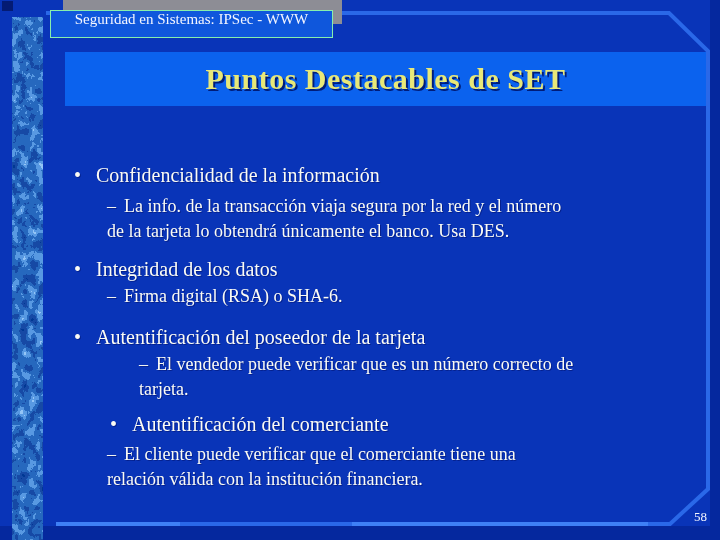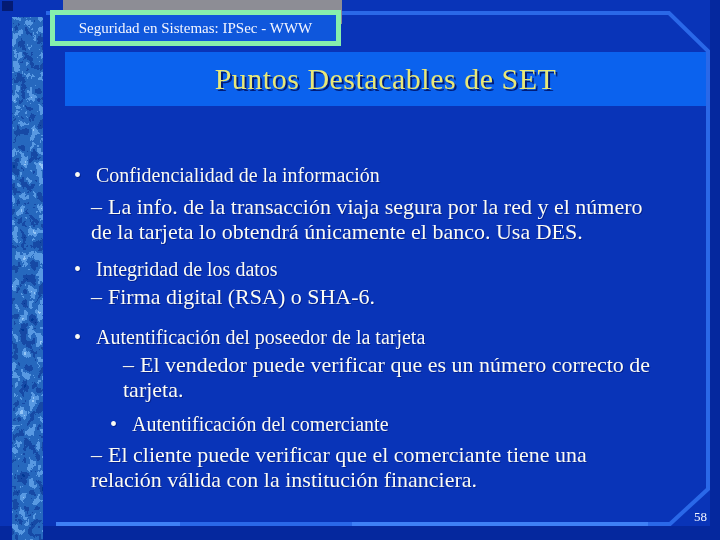--- a/index.html
+++ b/index.html
@@ -18,40 +18,40 @@
   .texture{position:absolute;left:12px;top:17px;width:31px;height:523px;}
   
   .frame{position:absolute;left:0;top:0;pointer-events:none;}
   .frame .base{fill:none;stroke:var(--frame,#2A68E8);stroke-width:4px;}
   .frame .bright{fill:none;stroke:var(--frame-bright,#3E80F6);stroke-width:4px;}
   
   .header-shadow{position:absolute;left:63px;top:0;width:279px;height:24px;background:var(--shadow,#8D8D95);}
   .header-box{
     position:absolute;left:50px;top:10px;width:281px;height:26px;
     background:var(--header,#0F57DC);
-    border:5px solid #86efac;
-    display:flex;align-items:center;justify-content:center;
+    border:1px solid #86efac;
+    display:flex;align-items:flex-start;justify-content:center;
   }
   .header-box span{color:#F4F6FF;font-size:15px;white-space:nowrap;}
   
   .banner{
     position:absolute;left:65px;top:52px;width:641px;height:54px;
     background:var(--banner,#0B62EE);
     display:flex;align-items:center;justify-content:center;
   }
   .banner h1{
-    margin:0;font-size:30px;font-weight:normal;
+    margin:0;font-size:30px;font-weight:bold;
     color:var(--title,#E8E878);
     text-shadow:2px 2px 0 #001C78;
     letter-spacing:0.5px;white-space:nowrap;
   }
   
   .item{position:absolute;color:var(--body,#FCFCF4);text-shadow:1px 1px 0 rgba(0,12,90,0.45);white-space:pre-line;}
   .item.l1{left:74px;font-size:20px;line-height:24px;}
-  .item.l2{left:91px;font-size:22px;line-height:25px;}
+  .item.l2{left:107px;font-size:18px;line-height:25px;}
   .item .marker{display:inline-block;}
   .item.l1 .marker{width:22px;}
   .item.l2 .marker{width:17px;}
   .page-number{position:absolute;left:694px;top:509px;color:#F4F6FF;font-size:13px;}
 </style>
 </head>
 <body>
 
 <div class="slide" style="--bg: #0934B8; --edge: #05289E; --banner: #0B62EE; --header: #0F57DC; --shadow: #8D8D95; --frame: #2A68E8; --frame-bright: #3E80F6; --title: #E8E878; --body: #FCFCF4;">
 

